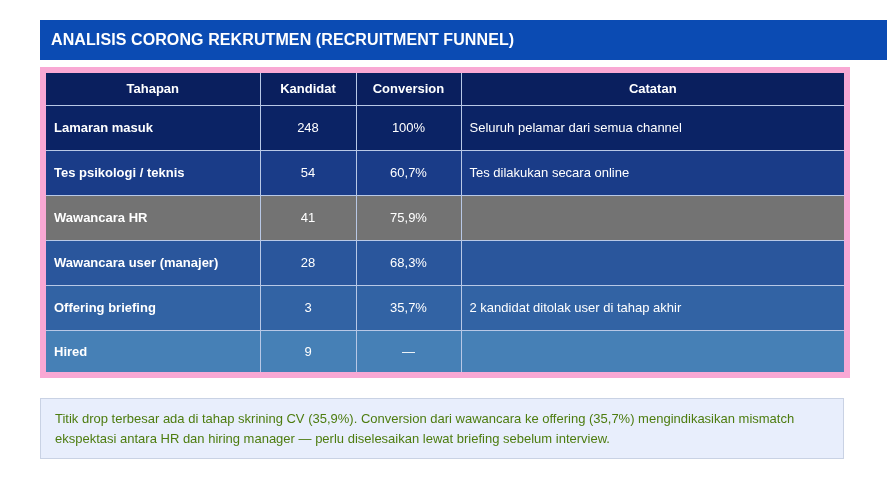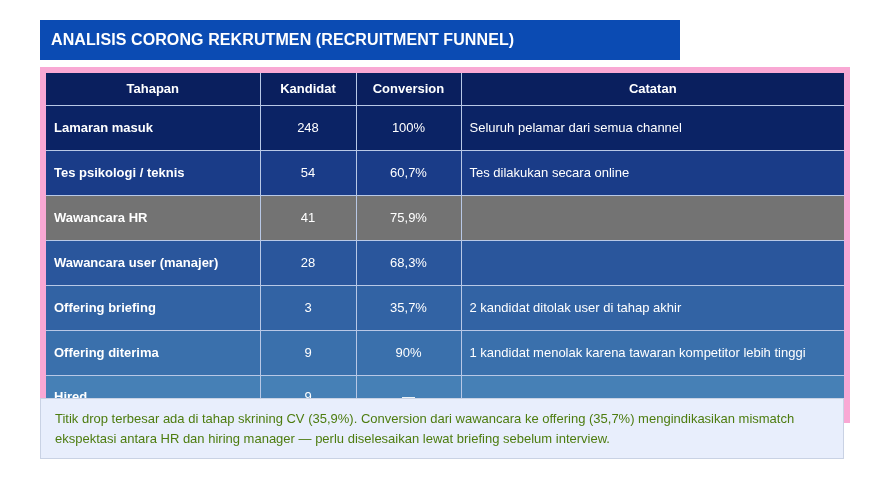--- a/index.html
+++ b/index.html
@@ -1,21 +1,21 @@
 <!DOCTYPE html>
 <html><head>
 <meta charset="utf-8">
 <style>
   html, body { margin: 0; padding: 0; }
   body {
     width: 887px; height: 478px; background: #ffffff;
     font-family: "Liberation Sans", sans-serif; position: relative; overflow: hidden;
   }
   .title-bar {
-    position: absolute; left: 40px; top: 20px; width: 640px; height: 40px;
+    position: absolute; left: 40px; top: 20px; width: 848px; height: 40px;
     background: #0b4bb3; color: #fff; box-sizing: border-box;
     padding-left: 11px; display: flex; align-items: center;
     font-weight: bold; font-size: 16px; letter-spacing: 0.1px;
   }
   table.funnel {
     position: absolute; left: 40px; top: 67px; width: 804px;
     border-collapse: collapse; table-layout: fixed;
     border: 6px solid #f9a8d4;
   }
   table.funnel th, table.funnel td {
@@ -78,26 +78,20 @@
         <td class="num">28</td>
         <td class="conv">68,3%</td>
         <td class="note"></td>
       </tr>
       <tr style="background: rgb(50, 99, 164);">
         <td class="stage">Offering briefing</td>
         <td class="num">3</td>
         <td class="conv">35,7%</td>
         <td class="note">2 kandidat ditolak user di tahap akhir</td>
       </tr>
-      <tr style="background: rgb(58, 112, 172);">
-        <td class="stage">Offering diterima</td>
-        <td class="num">9</td>
-        <td class="conv">90%</td>
-        <td class="note">1 kandidat menolak karena tawaran kompetitor lebih tinggi</td>
-      </tr>
       <tr style="background: rgb(70, 128, 182);">
         <td class="stage">Hired</td>
         <td class="num">9</td>
         <td class="conv">—</td>
         <td class="note"></td>
       </tr>
     </tbody>
 </table>
 
 <div class="summary">

